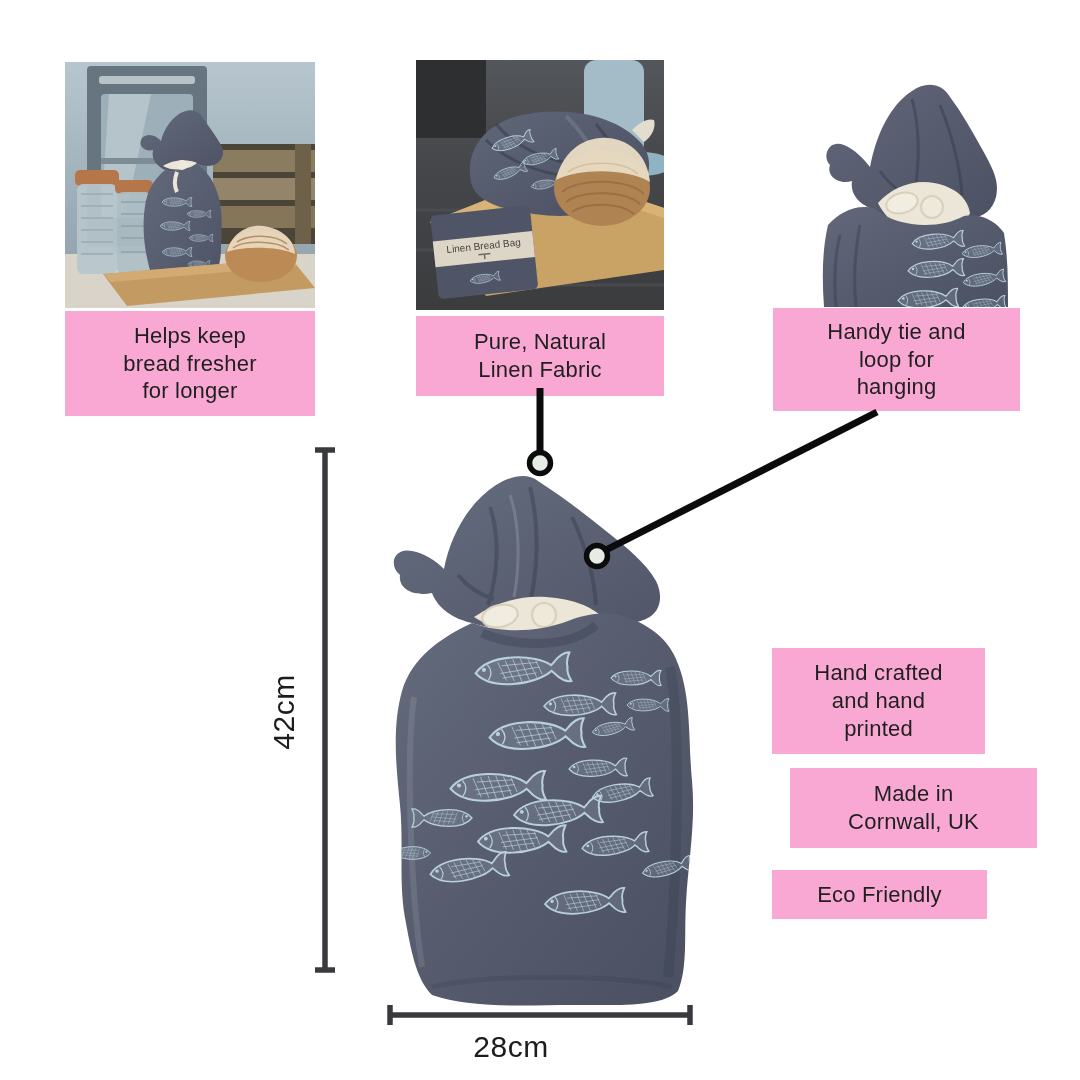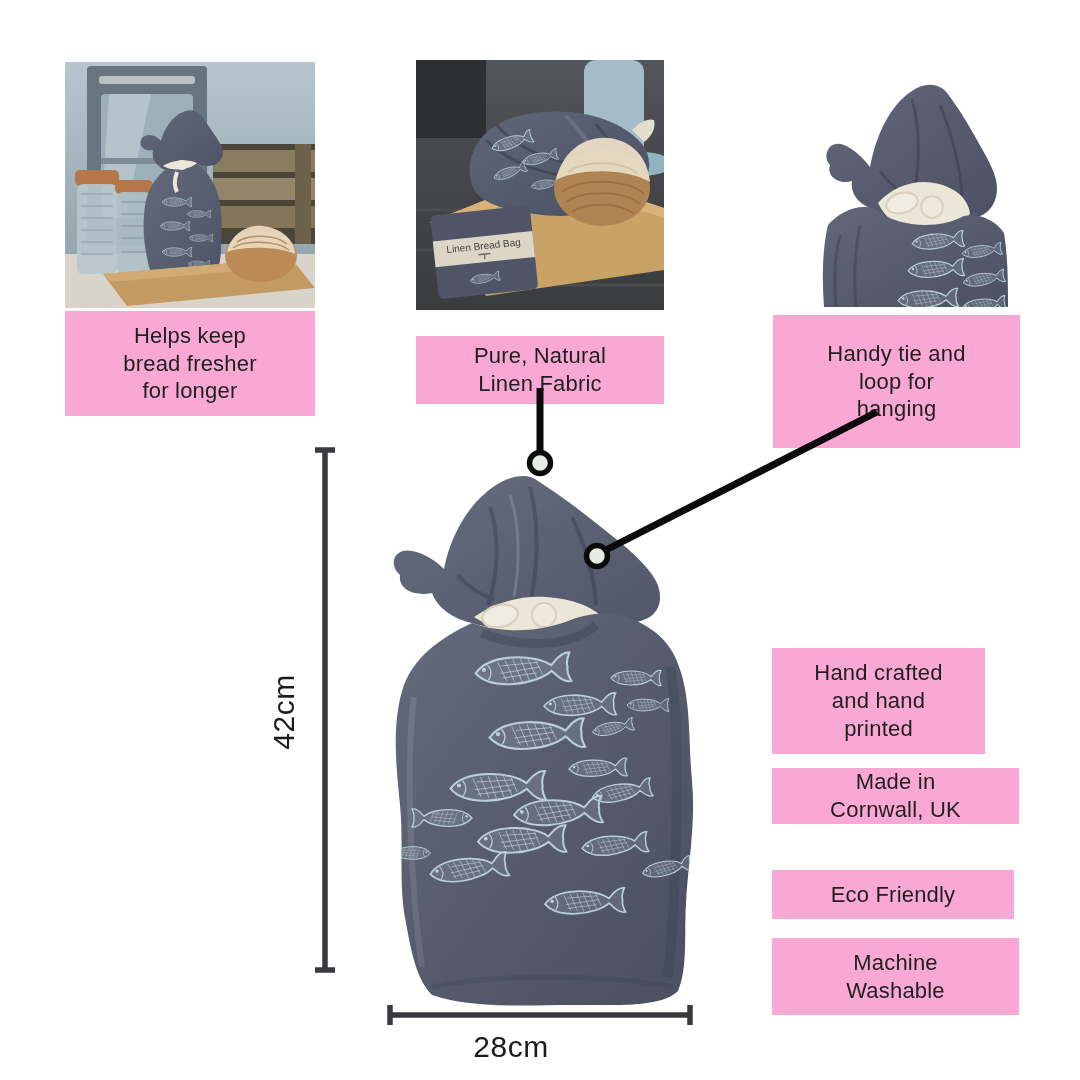--- a/index.html
+++ b/index.html
@@ -145,21 +145,21 @@
       <path d="M152 112 C168 100 206 100 222 114" stroke="#cdbb9a" stroke-width="1.6" fill="none" opacity="0.8"></path>
     </g>
     <g transform="rotate(-6 70 190)">
       <rect x="18" y="150" width="100" height="84" rx="5" fill="#4f5566"></rect>
       <rect x="18" y="176" width="100" height="26" fill="#ddd6c6"></rect>
       <text x="68" y="189" text-anchor="middle" font-size="10" fill="#45443f" font-family="Liberation Sans, sans-serif">Linen Bread Bag</text>
       <path d="M62 194 L74 194 M68 194 L68 199" stroke="#6a695f" stroke-width="1.4"></path>
       <use href="#fish" transform="translate(66 218) scale(0.30) rotate(-4)"></use>
     </g>
   </svg>
-  <div class="panel" style="left:416px;top:336px;width:248px;height:68px">
+  <div class="panel" style="left:416px;top:316px;width:248px;height:80px">
     <span>Pure, Natural
 Linen Fabric</span>
   </div>
 
   <svg class="abs" style="left:820px;top:75px" width="188" height="232" viewBox="0 0 188 232">
     <defs>
       <linearGradient id="bagG3" x1="0" y1="0" x2="1" y2="1">
         <stop offset="0" stop-color="#626879"></stop>
           <stop offset="1" stop-color="#4b5162"></stop>
       </linearGradient>
@@ -181,21 +181,21 @@
     <g clip-path="url(#bodyClip3)">
       <use href="#fish" transform="translate(118 166) scale(0.52) rotate(-6)"></use>
       <use href="#fish" transform="translate(162 176) scale(0.40) rotate(-8)"></use>
       <use href="#fish" transform="translate(116 194) scale(0.56) rotate(-4)"></use>
       <use href="#fish" transform="translate(164 204) scale(0.42) rotate(-10)"></use>
       <use href="#fish" transform="translate(108 224) scale(0.60) rotate(-3)"></use>
       <use href="#fish" transform="translate(164 230) scale(0.44) rotate(-8)"></use>
     </g>
     <path d="M20 160 C14 184 14 210 16 232 M40 150 C34 180 34 210 36 232" stroke="#2f3442" stroke-width="3" fill="none" opacity="0.35"></path>
   </svg>
-  <div class="panel" style="left:773px;top:315px;width:247px;height:133px">
+  <div class="panel" style="left:773px;top:308px;width:247px;height:103px">
     <span>Handy tie and
 loop for
 hanging</span>
   </div>
 
   <svg class="abs" style="left:370px;top:465px" width="340" height="550" viewBox="0 0 340 550">
     <defs>
       <linearGradient id="bagG" x1="0" y1="0" x2="1" y2="1">
         <stop offset="0" stop-color="#646b7d"></stop>
           <stop offset="0.45" stop-color="#575d6f"></stop>
@@ -268,25 +268,21 @@
   </svg>
 
   <div class="dim-label vertical" style="left:284px;top:712px">42cm</div>
   <div class="dim-label" style="left:511px;top:1047px">28cm</div>
 
   <div class="panel" style="left:772px;top:648px;width:213px;height:106px">
     <span>Hand crafted
 and hand
 printed</span>
   </div>
-  <div class="panel" style="left:772px;top:768px;width:247px;height:56px">
+  <div class="panel" style="left:790px;top:768px;width:247px;height:80px">
     <span>Made in
 Cornwall, UK</span>
   </div>
-  <div class="panel" style="left:772px;top:870px;width:242px;height:49px">
+  <div class="panel" style="left:772px;top:870px;width:215px;height:49px">
     <span>Eco Friendly</span>
   </div>
-  <div class="panel" style="left:772px;top:938px;width:247px;height:77px">
-    <span>Machine
-Washable</span>
-  </div>
 
 </div>
 
 </body></html>

